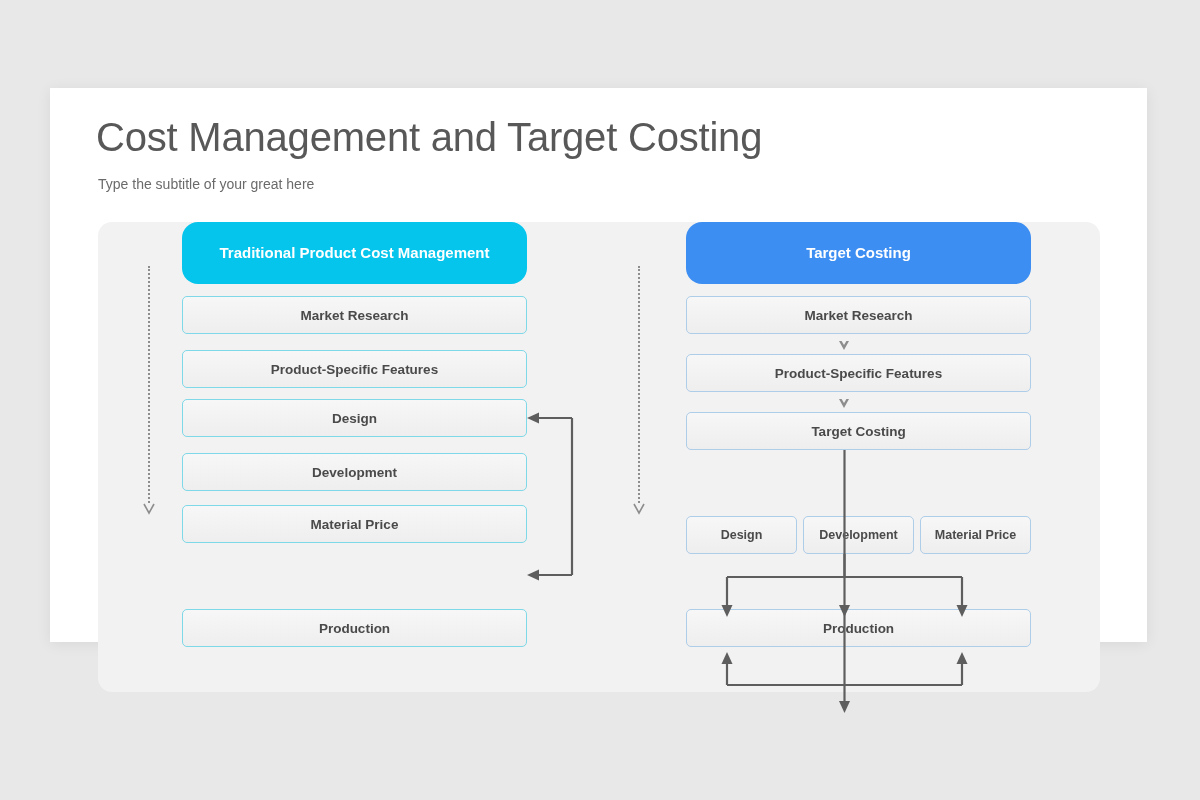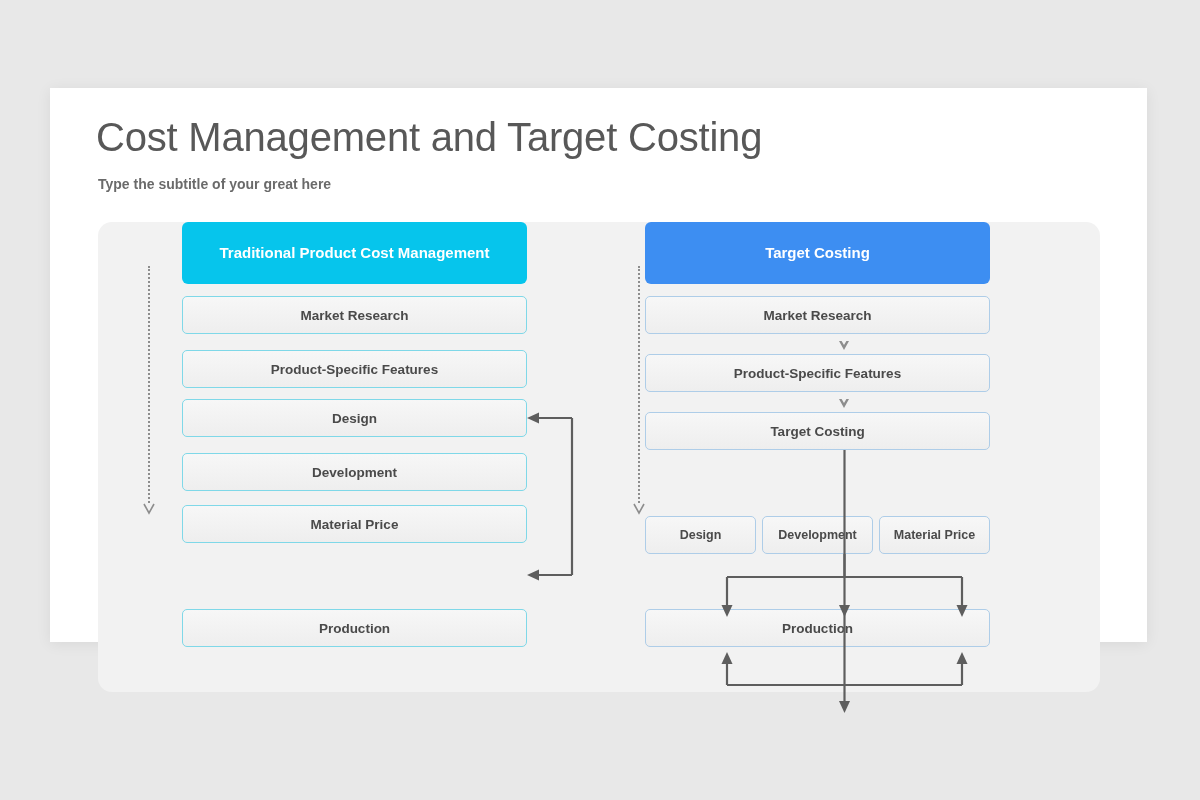--- a/index.html
+++ b/index.html
@@ -37,21 +37,21 @@
     color: #585858;
     letter-spacing: -0.2px;
     white-space: nowrap;
   }
 
   .subtitle {
     position: absolute;
     left: 48px;
     top: 88px;
     font-size: 14px;
-    font-weight: 700;
+    font-weight: 400;
     color: #6a6a6a;
     white-space: nowrap;
   }
 
   
   .panel {
     position: absolute;
     left: 48px;
     top: 134px;
     width: 1002px;
@@ -60,25 +60,25 @@
     border-radius: 14px;
   }
 
   
   .column {
     position: absolute;
     top: 0;
     width: 345px;
   }
   .column.left  { left: 84px; }
-  .column.right { left: 547px; }
+  .column.right { left: 588px; }
 
   .col-header {
     height: 62px;
-    border-radius: 6px;
+    border-radius: 16px;
     display: flex;
     align-items: center;
     justify-content: center;
     text-align: center;
     color: #ffffff;
     font-size: 15px;
     font-weight: bold;
     line-height: 1.25;
     padding: 0 10px;
   }

